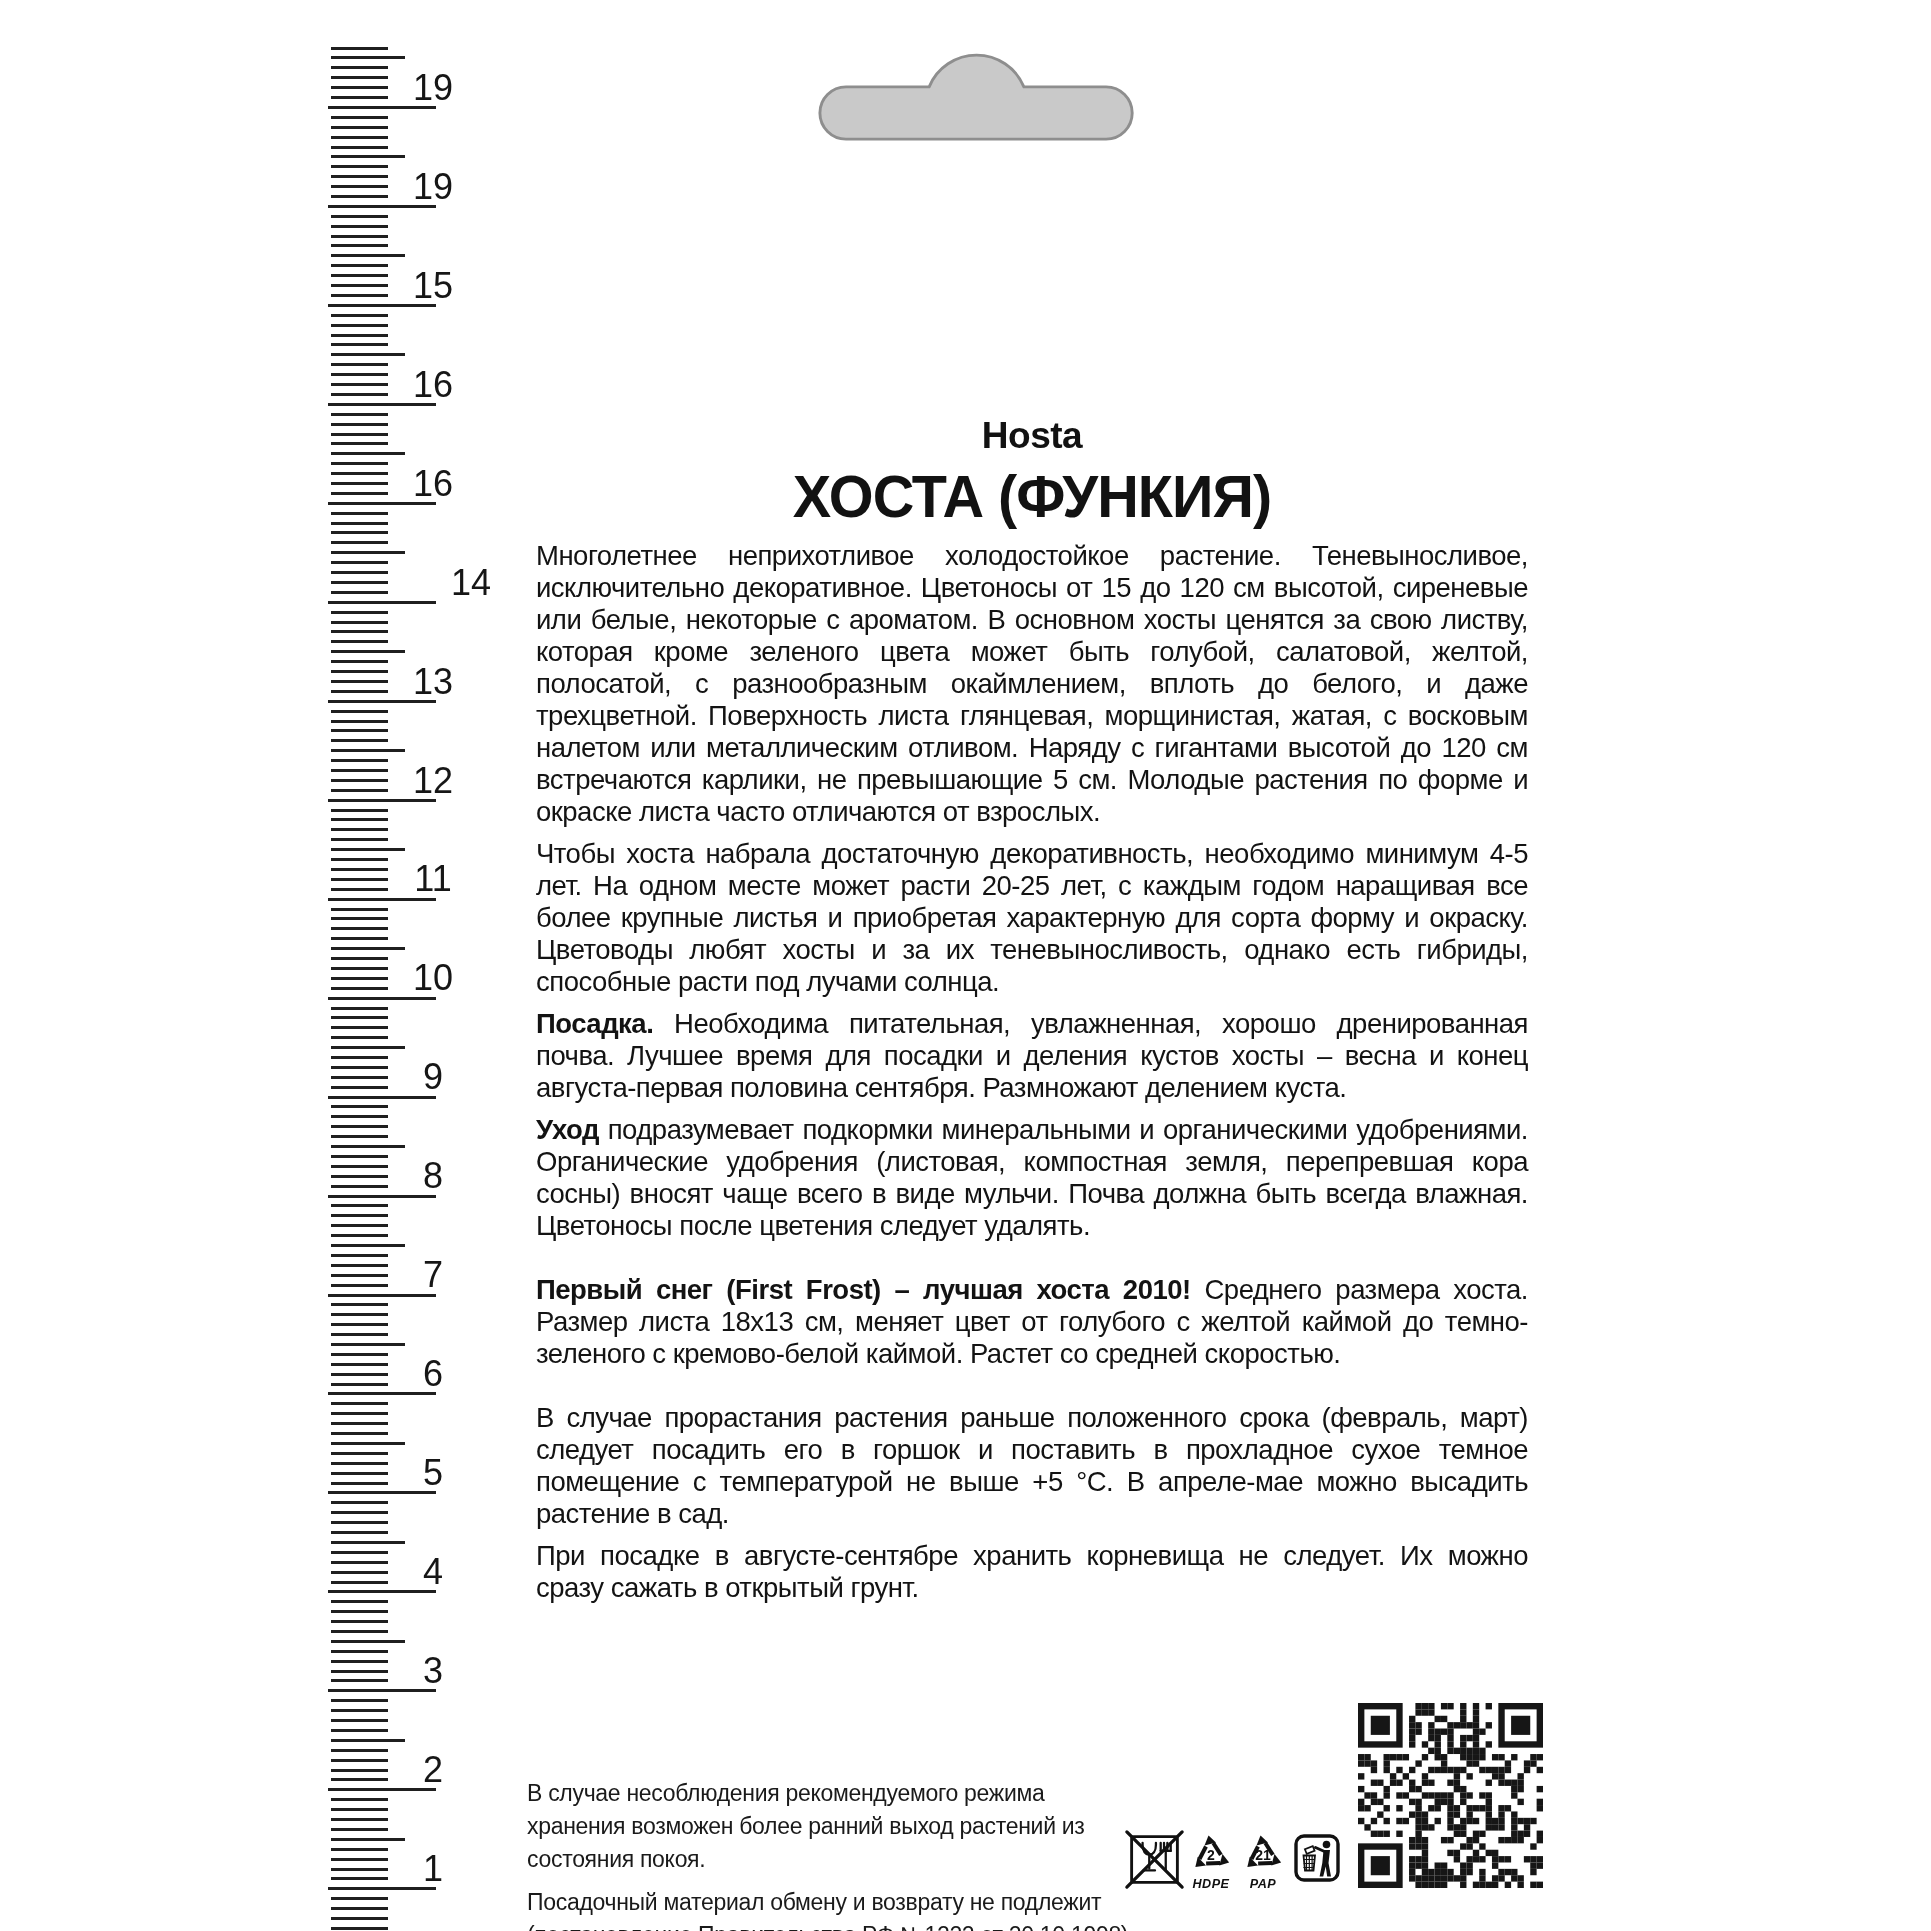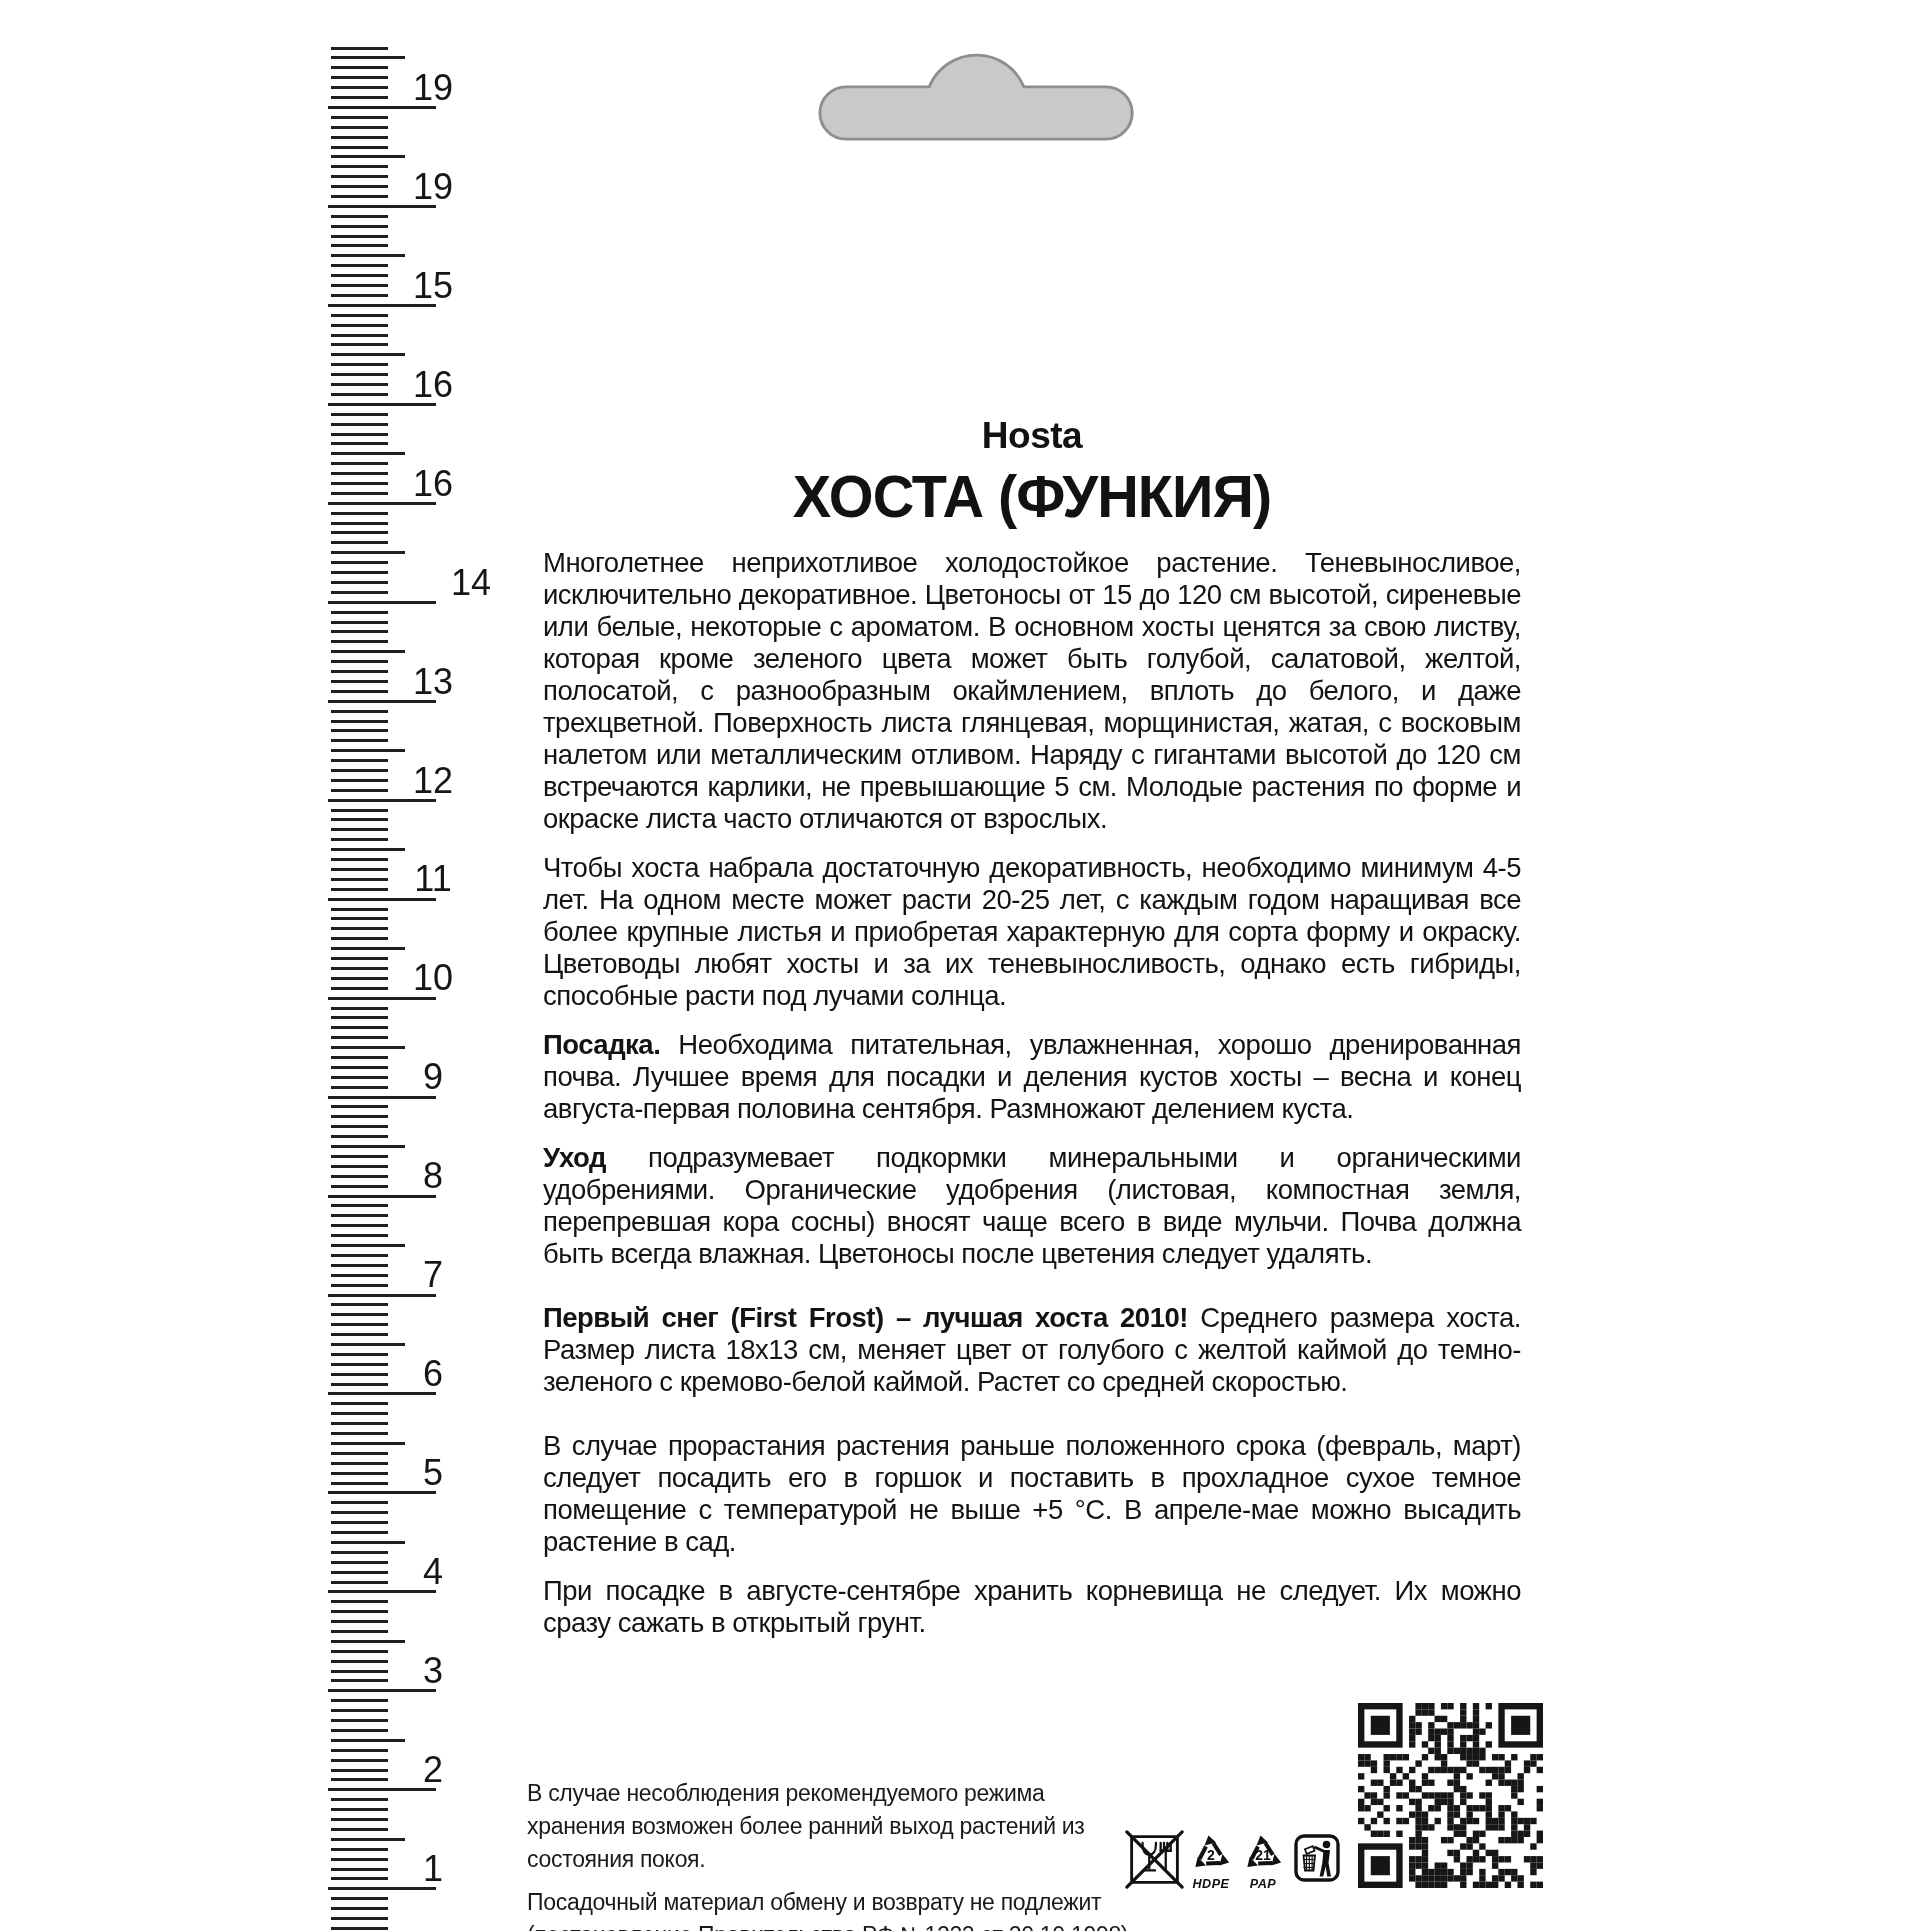--- a/index.html
+++ b/index.html
@@ -21,21 +21,21 @@
   
   .title-wrap{position:absolute;left:526px;width:1012px;text-align:center;}
   .title-latin{top:415px;font-size:37px;font-weight:bold;letter-spacing:-0.5px;}
   .title-ru{top:462px;font-size:60px;font-weight:bold;letter-spacing:-1px;
             transform:scaleX(0.96);transform-origin:center;}
 
   
   .bodytext{position:absolute;left:526px;top:530px;width:1012px;
             font-size:27.5px;line-height:32px;letter-spacing:-0.5px;
             text-align:justify;color:#131313;}
-  .bodytext p{margin:17px;padding:0;}
+  .bodytext p{margin:10px;padding:0;}
   .bodytext p.gap{margin-top:32px;}
   .lead{font-weight:bold;}
 
   
   .footnotes{position:absolute;left:527px;top:1777px;width:608px;
              font-size:23px;line-height:33px;letter-spacing:-0.3px;color:#1a1a1a;}
   .footnotes p{margin:0;}
   .footnotes p + p{margin-top:9.7px;}
 
   

